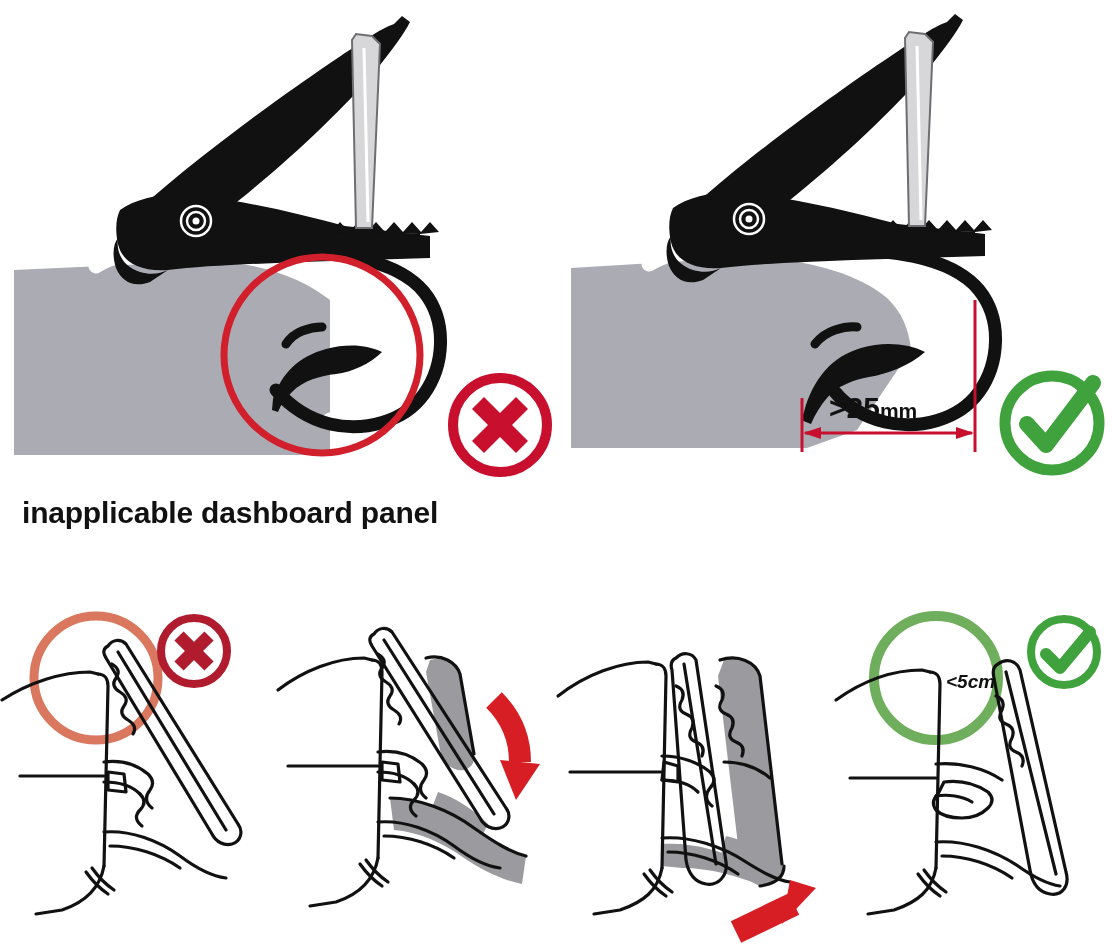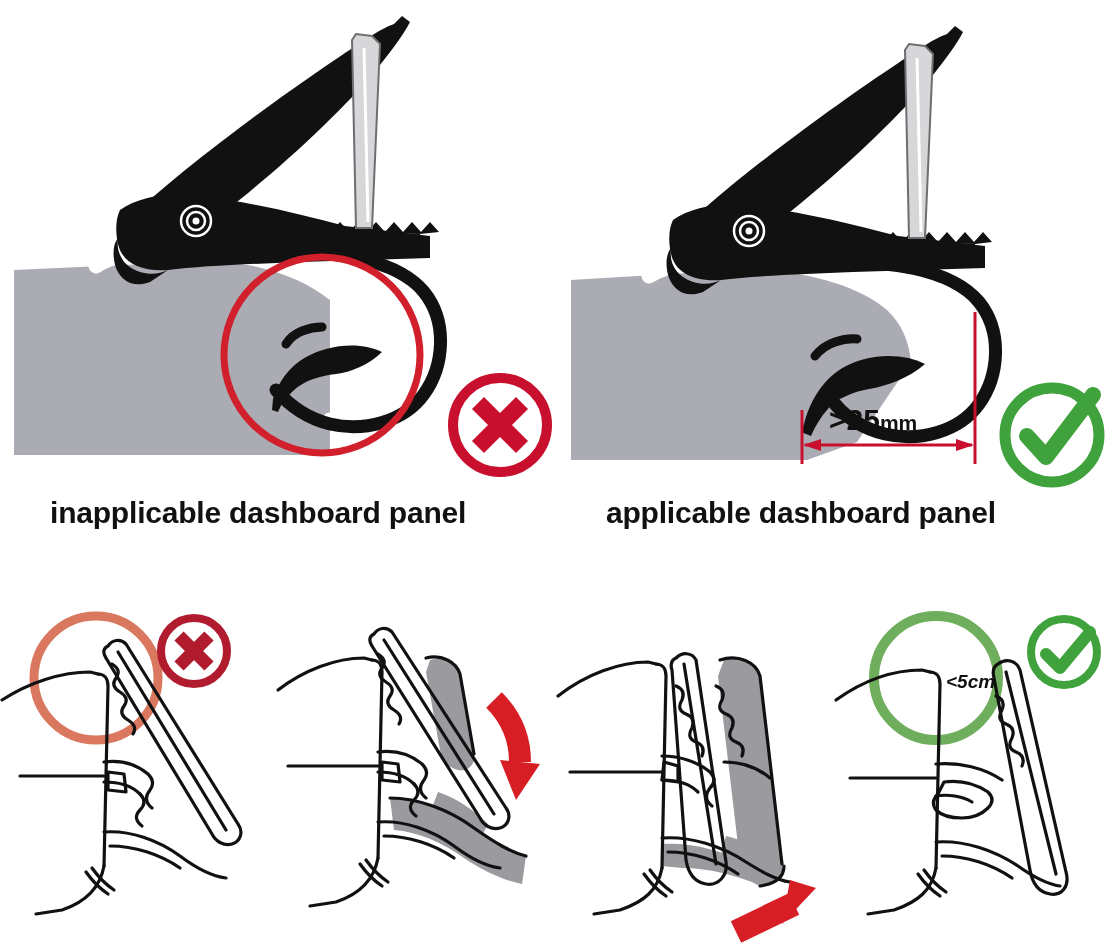--- a/index.html
+++ b/index.html
@@ -14,21 +14,20 @@
   svg{display:block;overflow:visible;}
 
   .caption{
     position:absolute;
     font-size:30px;
     font-weight:700;
     letter-spacing:-0.2px;
     color:#111;
     white-space:nowrap;
     line-height:1;
-    margin-left:28px;
   }
   #caption-left{left:22px;top:498px;}
   #caption-right{left:578px;top:498px;}
 
   .dim-text{
     font-size:30px;font-weight:700;fill:#111;
     font-family:"Liberation Sans","DejaVu Sans",sans-serif;
   }
   .dim-unit{font-size:21px;font-weight:700;}
   .small-label{
@@ -98,21 +97,21 @@
       </g>
 
       <g>
         <circle cx="500" cy="425" r="47" fill="none" stroke="#C8102E" stroke-width="10"></circle>
         <line x1="478" y1="403" x2="522" y2="447" stroke="#C8102E" stroke-width="17" stroke-linecap="butt"></line>
         <line x1="522" y1="403" x2="478" y2="447" stroke="#C8102E" stroke-width="17" stroke-linecap="butt"></line>
       </g>
     </svg>
   </div>
 
-  <div class="cell" style="left:557px;top:12px;width:557px;height:480px;">
+  <div class="cell" style="left:557px;top:0px;width:557px;height:480px;">
     <svg width="557" height="480" viewBox="0 0 557 480" aria-hidden="true">
 
       <g>
         <path d="M14,268 L180,258 C240,256 300,272 330,298
                  C345,312 352,330 354,350 L300,430 L250,448 L14,448 Z" fill="#ABABB3"></path>
       </g>
 
       <path d="M92,264 C140,236 212,248 266,254 C328,260 390,266 418,298
                C438,323 436,358 418,388 C398,418 358,428 328,418" fill="none" stroke="#FFFFFF" stroke-width="15" stroke-linecap="round"></path>
 
@@ -170,21 +169,20 @@
       </g>
 
       <g>
         <circle cx="495" cy="423" r="47" fill="none" stroke="#3FA23C" stroke-width="11"></circle>
         <path d="M470,424 L489,445 L536,383" fill="none" stroke="#3FA23C" stroke-width="16" stroke-linecap="round" stroke-linejoin="round"></path>
       </g>
     </svg>
   </div>
 
   <div class="caption" id="caption-left">inapplicable dashboard panel</div>
-  <div class="caption" id="caption-right">applicable dashboard panel</div>
 
   <div class="cell" style="left:0px;top:596px;width:278px;height:352px;">
     <svg width="278" height="352" viewBox="0 0 278 352" aria-hidden="true">
       <g>
         <circle cx="96" cy="82" r="62" fill="none" stroke="#D9785F" stroke-width="9"></circle>
       </g>
 
       <g fill="none" stroke="#111111" stroke-width="3.2" stroke-linecap="round" stroke-linejoin="round">
 
         <path d="M2,104 C30,86 62,76 90,76 L98,78"></path>

